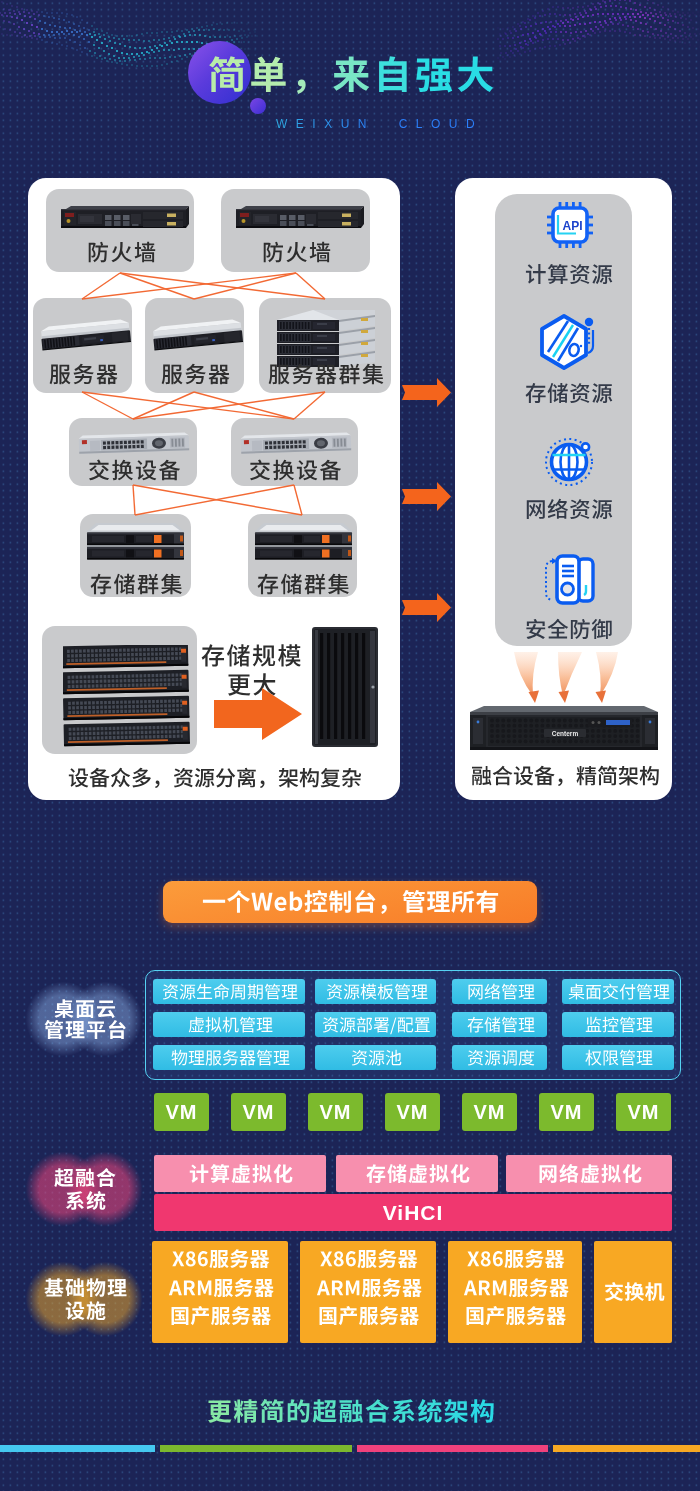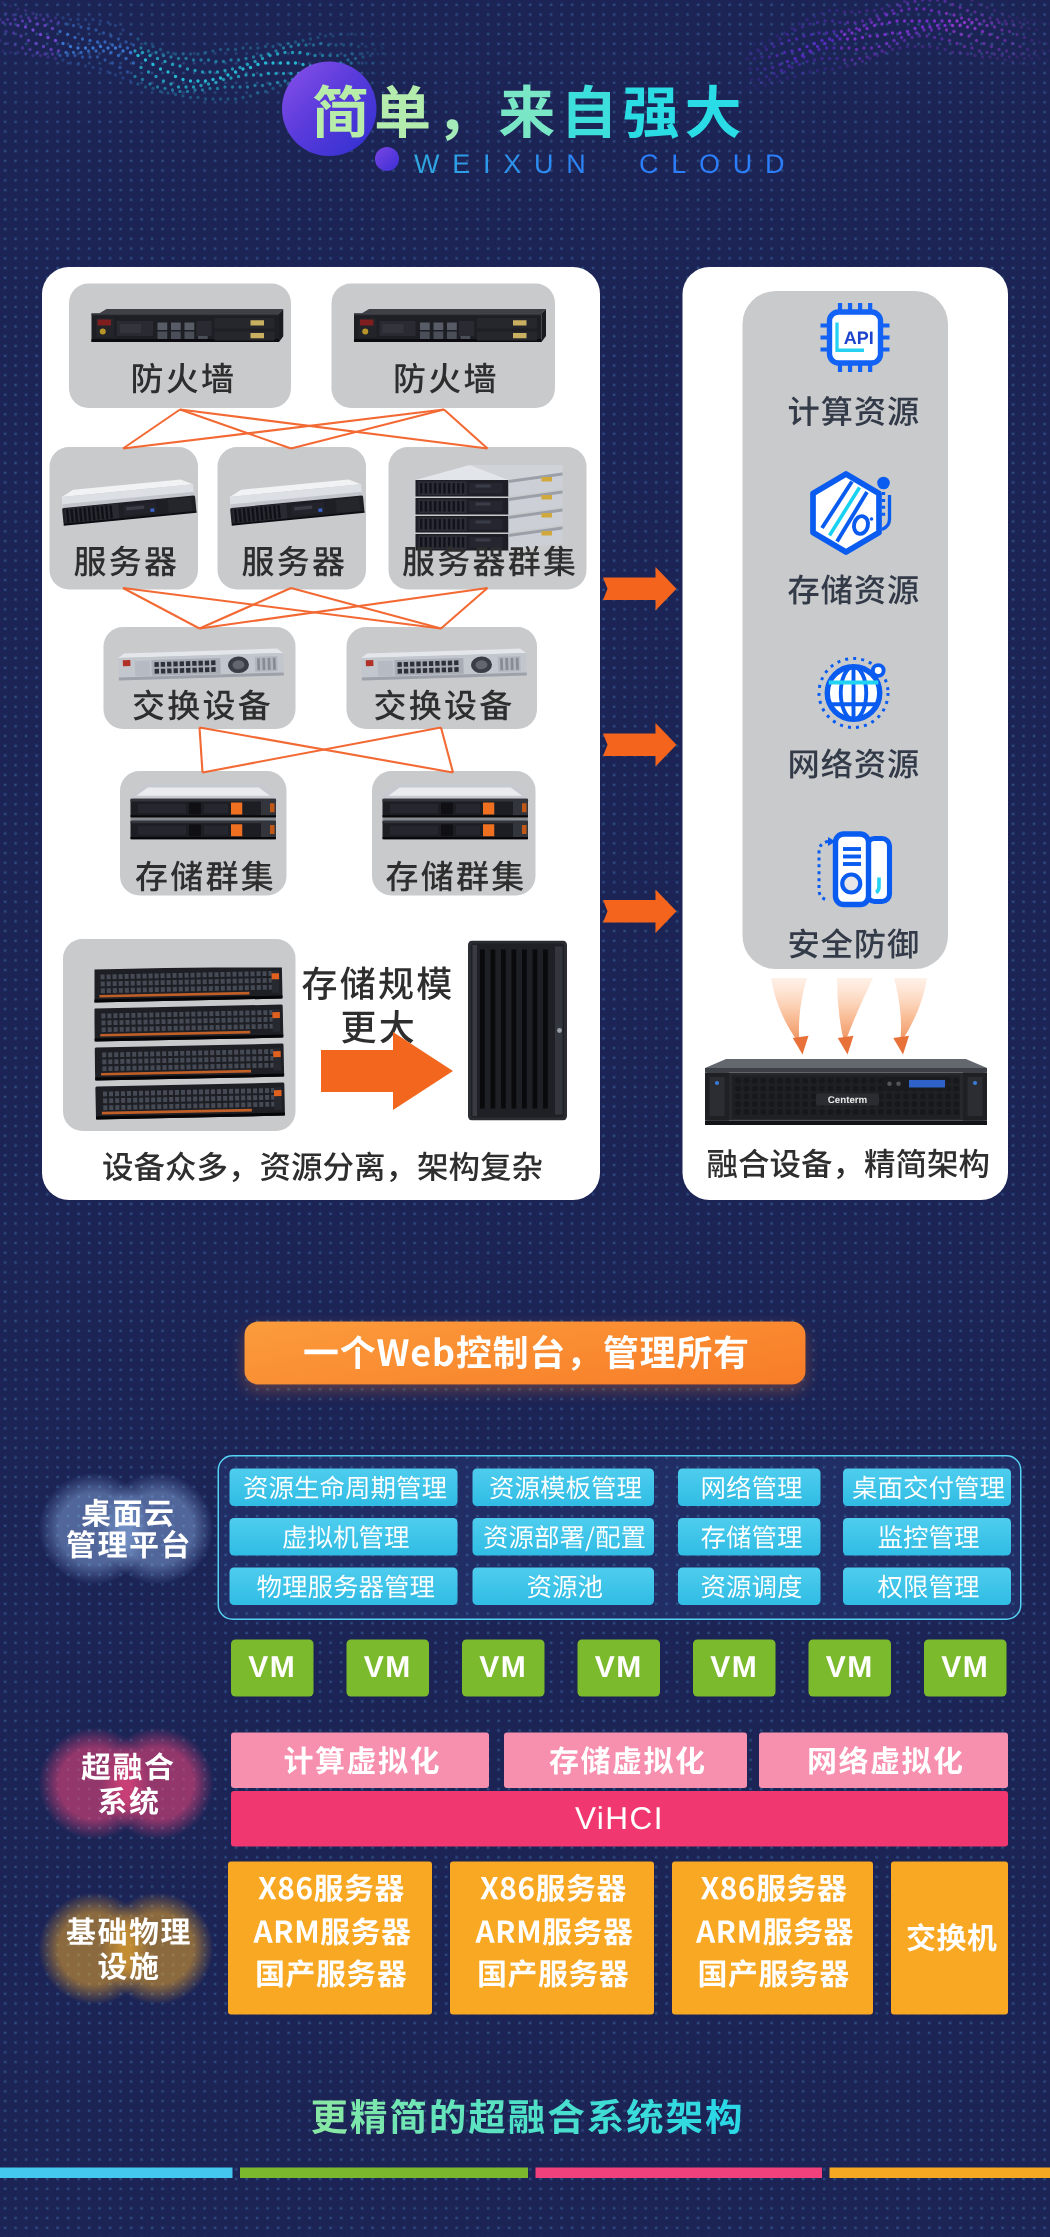--- a/index.html
+++ b/index.html
@@ -863,21 +863,21 @@
     <g fill="#fff">
       <use href="#gB7B80" transform="translate(1.0 40.7) scale(0.03800 -0.03800)" fill="#b8eca9"></use>
       <use href="#gB5355" transform="translate(42.4 40.7) scale(0.03800 -0.03800)" fill="#b4ecad"></use>
       <use href="#gBFF0C" transform="translate(83.8 40.7) scale(0.03800 -0.03800)" fill="#a5eab9"></use>
       <use href="#gB6765" transform="translate(125.2 40.7) scale(0.03800 -0.03800)" fill="#79e6c5"></use>
       <use href="#gB81EA" transform="translate(166.6 40.7) scale(0.03800 -0.03800)" fill="#3ddfdd"></use>
       <use href="#gB5F3A" transform="translate(208.0 40.7) scale(0.03800 -0.03800)" fill="#2adde4"></use>
       <use href="#gB5927" transform="translate(249.4 40.7) scale(0.03800 -0.03800)" fill="#29dce5"></use>
     </g>
   </svg>
-<div class="abs" style="left:276px;top:99px;font-size:18px;letter-spacing:8.5px;z-index:3;background:linear-gradient(90deg,#2fa9e0,#2b7ffa 50%,#2b7ffa);-webkit-background-clip:text;background-clip:text;-webkit-text-fill-color:transparent;">WEIXUN&nbsp;&nbsp;CLOUD</div>
+<div class="abs" style="left:276px;top:117px;font-size:12px;letter-spacing:8.5px;z-index:3;background:linear-gradient(90deg,#2fa9e0,#2b7ffa 50%,#2b7ffa);-webkit-background-clip:text;background-clip:text;-webkit-text-fill-color:transparent;">WEIXUN&nbsp;&nbsp;CLOUD</div>
 <div class="abs" style="left:28px;top:178px;width:372px;height:622px;background:#fff;border-radius:18px;z-index:2"></div>
 <div class="abs" style="left:455px;top:178px;width:217px;height:622px;background:#fff;border-radius:18px;z-index:2"></div>
 <div class="abs" style="left:46px;top:189px;width:148px;height:83px;background:#c9cacc;border-radius:13px;z-index:3"></div>
 <div class="abs" style="left:221px;top:189px;width:149px;height:83px;background:#c9cacc;border-radius:13px;z-index:3"></div>
 <div class="abs" style="left:33px;top:298px;width:99px;height:95px;background:#c9cacc;border-radius:13px;z-index:3"></div>
 <div class="abs" style="left:145px;top:298px;width:99px;height:95px;background:#c9cacc;border-radius:13px;z-index:3"></div>
 <div class="abs" style="left:259px;top:298px;width:132px;height:95px;background:#c9cacc;border-radius:13px;z-index:3"></div>
 <div class="abs" style="left:69px;top:418px;width:128px;height:68px;background:#c9cacc;border-radius:13px;z-index:3"></div>
 <div class="abs" style="left:231px;top:418px;width:127px;height:68px;background:#c9cacc;border-radius:13px;z-index:3"></div>
 <div class="abs" style="left:80px;top:514px;width:111px;height:83px;background:#c9cacc;border-radius:13px;z-index:3"></div>
@@ -2174,21 +2174,21 @@
 <div class="abs" style="left:506px;top:1155px;width:166px;height:37px;background:#f78fae;border-radius:2px;z-index:4"></div>
 <svg style="position:absolute;left:537.0px;top:1159.5px;z-index:5" width="106" height="28" viewBox="0 0 106 28">
     <g fill="#fff">
       <use href="#gB7F51" transform="translate(1.0 21.2) scale(0.02000 -0.02000)"></use>
       <use href="#gB7EDC" transform="translate(22.0 21.2) scale(0.02000 -0.02000)"></use>
       <use href="#gB865A" transform="translate(43.0 21.2) scale(0.02000 -0.02000)"></use>
       <use href="#gB62DF" transform="translate(64.0 21.2) scale(0.02000 -0.02000)"></use>
       <use href="#gB5316" transform="translate(85.0 21.2) scale(0.02000 -0.02000)"></use>
     </g>
   </svg>
-<div class="abs" style="left:154px;top:1194px;width:518px;height:37px;background:#f0376f;border-radius:2px;z-index:4;color:#fff;font-weight:normal;font-size:21px;text-align:center;line-height:37px;letter-spacing:1px">ViHCI</div>
+<div class="abs" style="left:154px;top:1194px;width:518px;height:37px;background:#f0376f;border-radius:2px;z-index:4;color:#fff;font-weight:bold;font-size:21px;text-align:center;line-height:37px;letter-spacing:1px">ViHCI</div>
 <div class="abs" style="left:23px;top:1259px;width:80px;height:80px;border-radius:50%;background:radial-gradient(circle,rgba(250,175,40,0.5) 0%,rgba(250,175,40,0.5) 42%,rgba(0,0,0,0) 66%);z-index:3"></div>
 <div class="abs" style="left:65px;top:1259px;width:80px;height:80px;border-radius:50%;background:radial-gradient(circle,rgba(250,175,40,0.5) 0%,rgba(250,175,40,0.5) 42%,rgba(0,0,0,0) 66%);z-index:3"></div>
 <svg style="position:absolute;left:42.5px;top:1274.0px;z-index:5" width="85" height="28" viewBox="0 0 85 28">
     <g fill="#fff">
       <use href="#gB57FA" transform="translate(1.0 21.2) scale(0.02000 -0.02000)"></use>
       <use href="#gB7840" transform="translate(22.0 21.2) scale(0.02000 -0.02000)"></use>
       <use href="#gB7269" transform="translate(43.0 21.2) scale(0.02000 -0.02000)"></use>
       <use href="#gB7406" transform="translate(64.0 21.2) scale(0.02000 -0.02000)"></use>
     </g>
   </svg>

